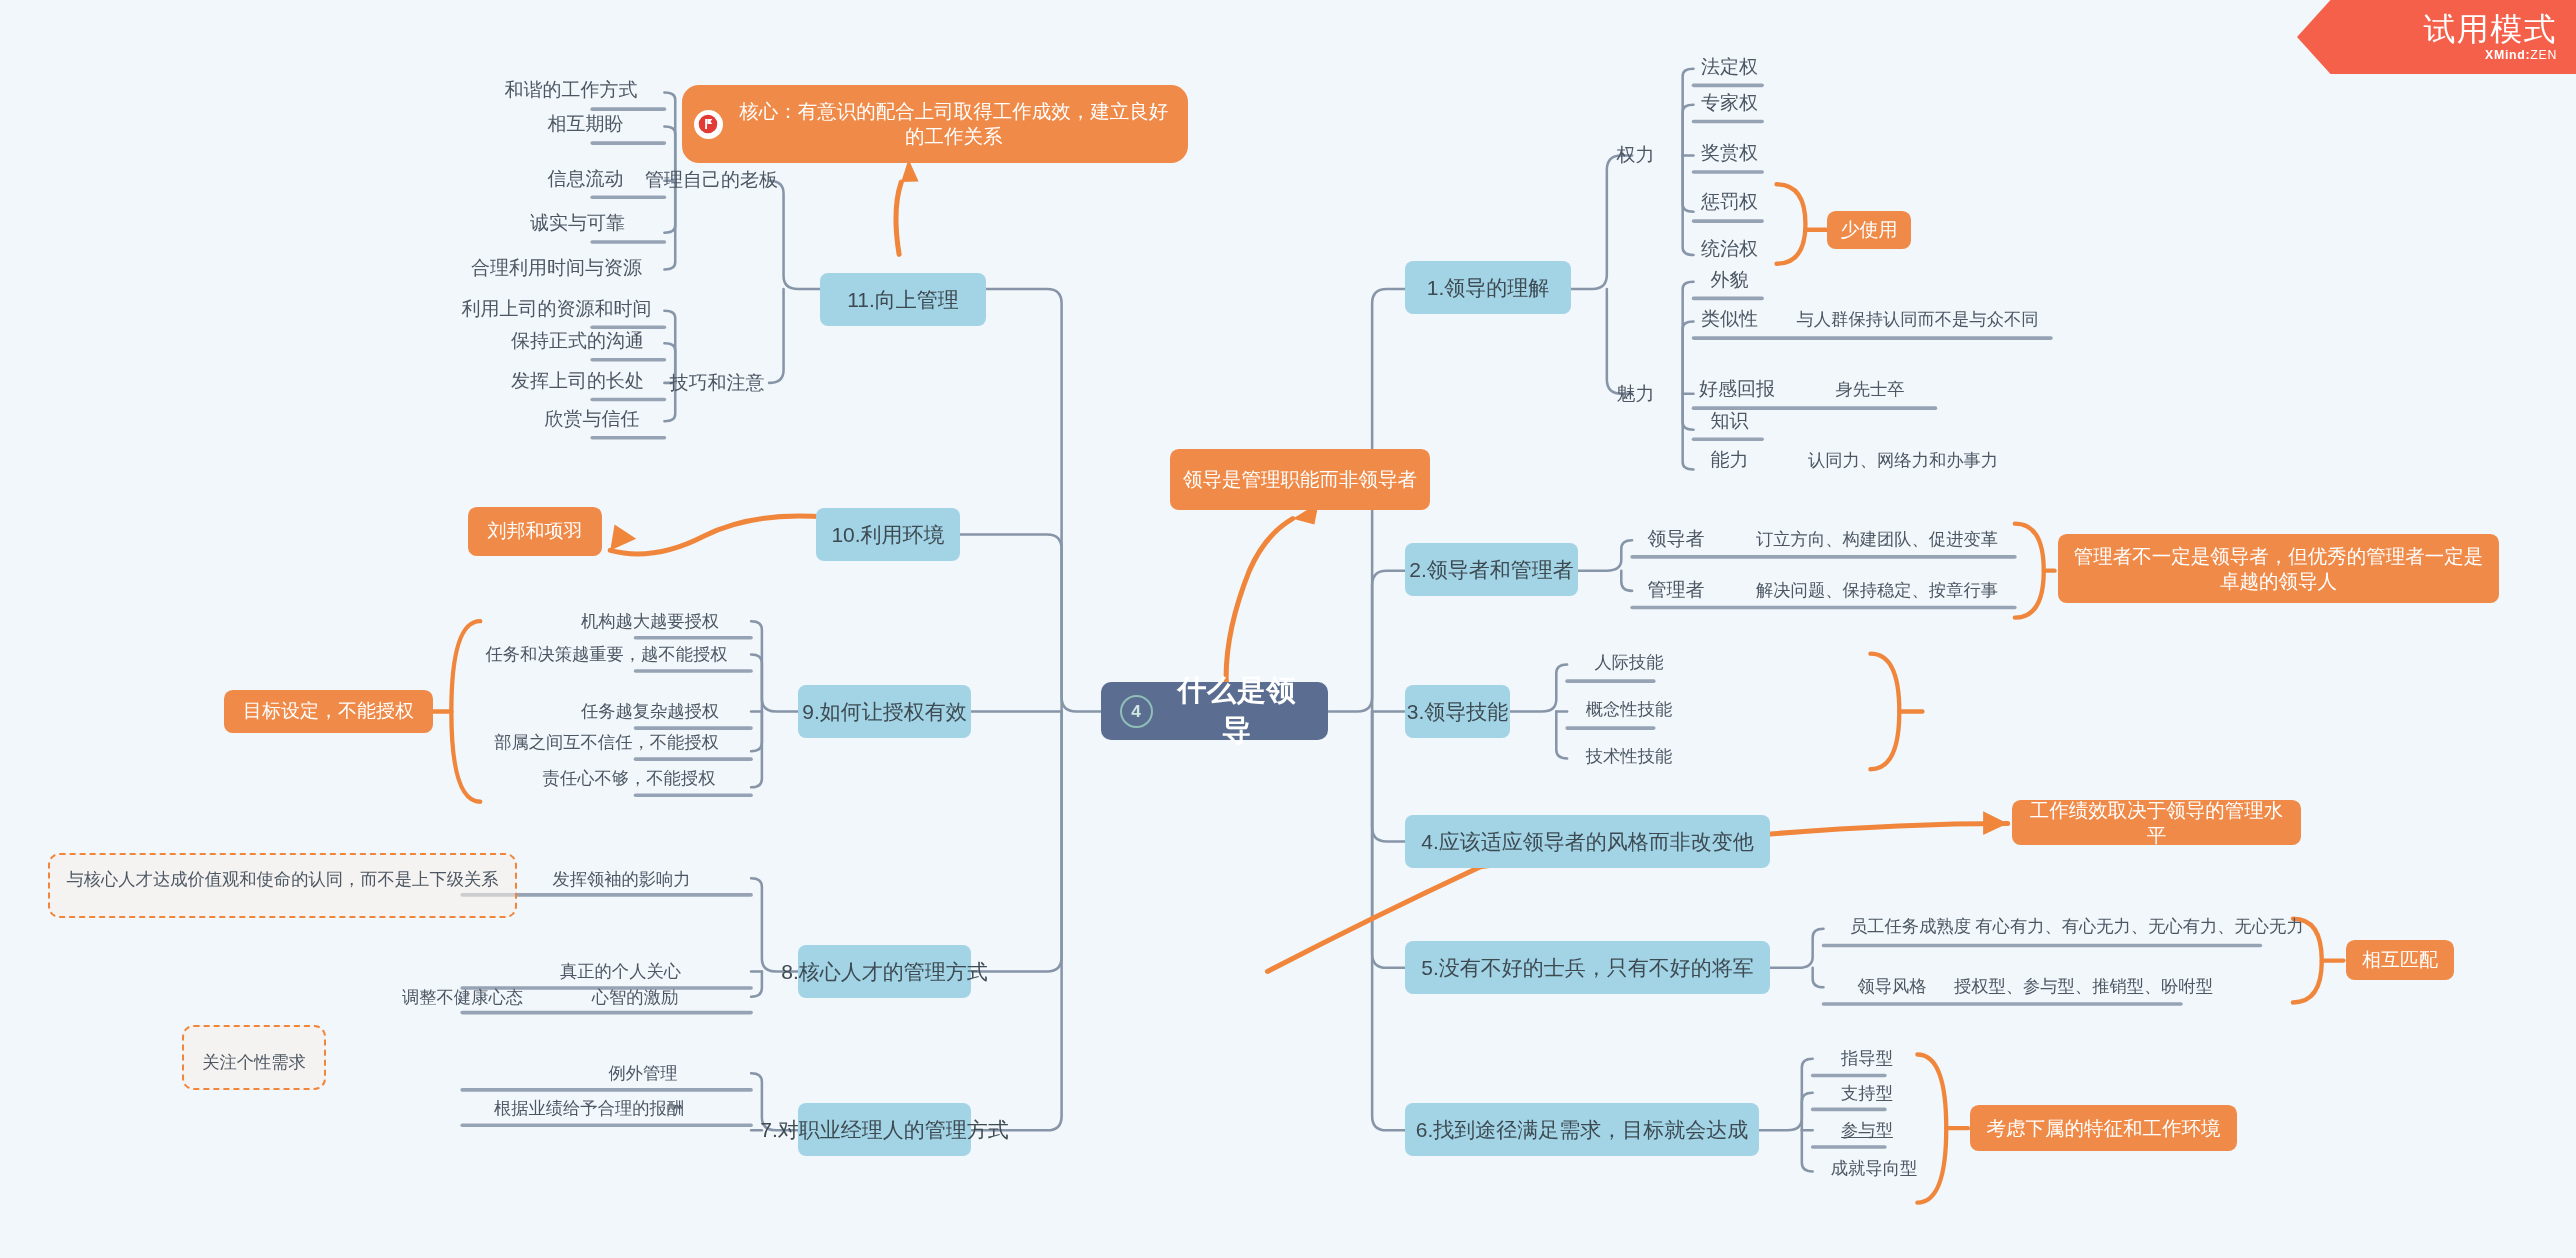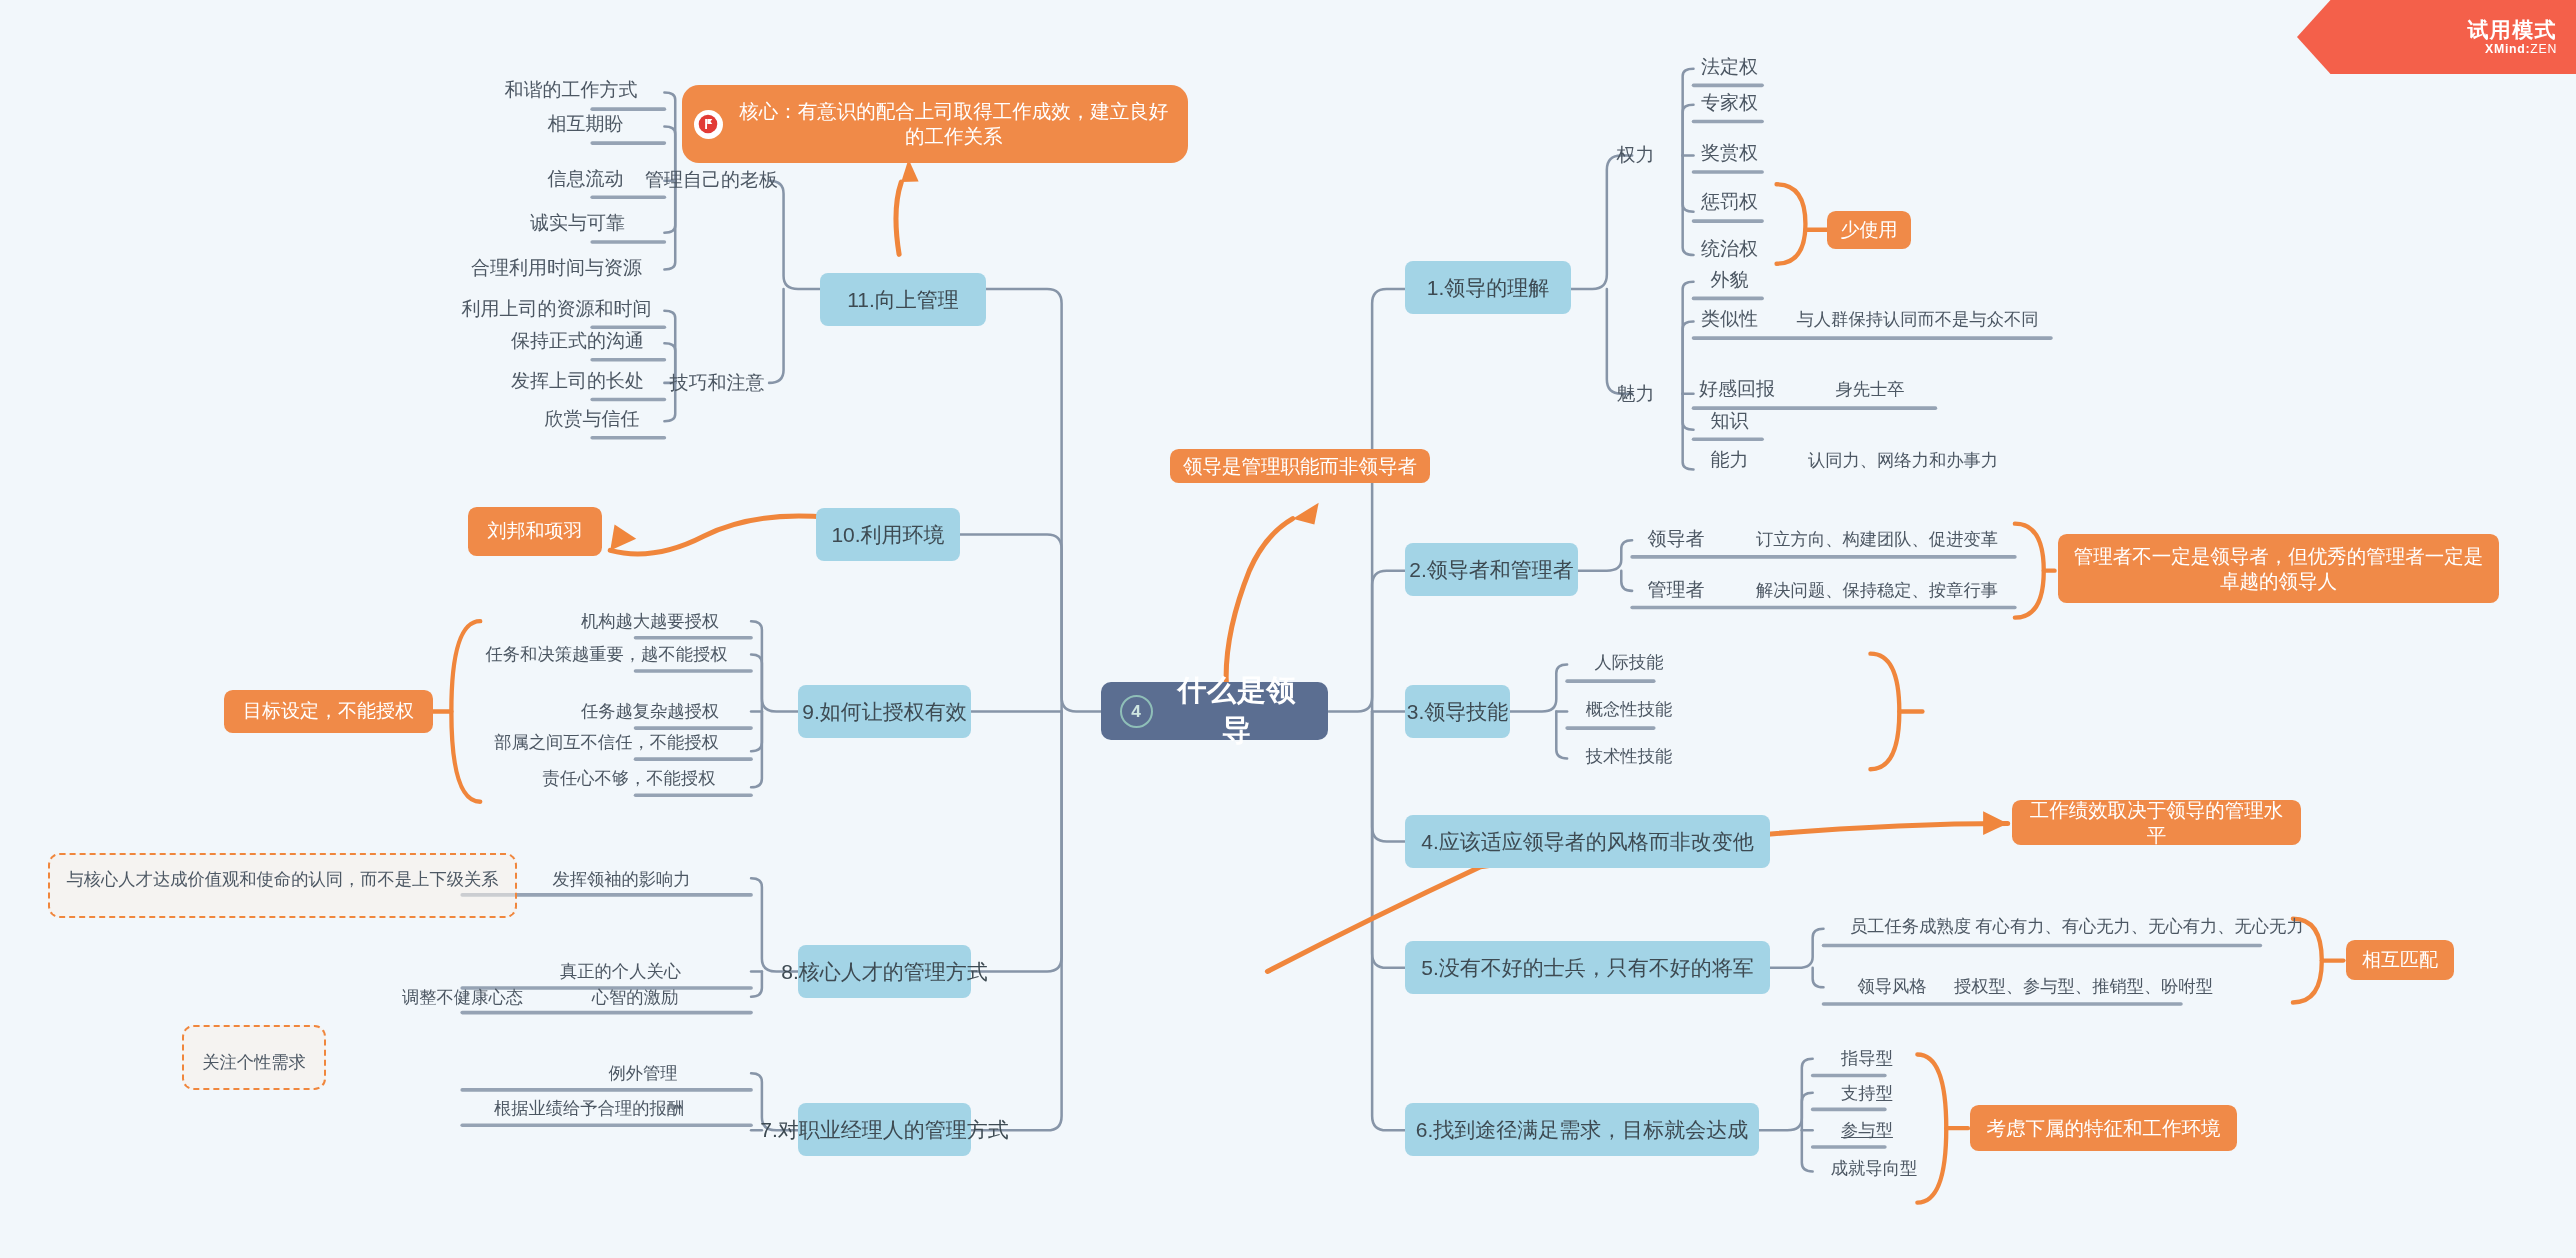--- a/index.html
+++ b/index.html
@@ -60,21 +60,21 @@
   }
 
   
   .trial{
     position:absolute;top:0;right:0;width:279px;height:74px;
     background:#f4604a;color:#ffffff;
     clip-path:polygon(12% 0,100% 0,100% 100%,12% 100%,0 50%);
     display:flex;flex-direction:column;align-items:flex-end;
     justify-content:center;padding-right:19px;box-sizing:border-box;
   }
-  .trial .t1{font-size:21px;font-weight:bold;letter-spacing:1.4px;line-height:1.1;}
+  .trial .t1{font-size:32px;font-weight:normal;letter-spacing:1.4px;line-height:1.1;}
   .trial .t2{font-size:12.3px;letter-spacing:0.7px;margin-top:1.4px;}
   .trial .t2 b{font-weight:bold;}
 </style>
 </head>
 <body>
 
 <div id="canvas">
 
   <svg class="wires" viewBox="0 0 3567 1743">
     <g fill="none" stroke="#8795a8" stroke-width="3.5" stroke-linecap="round">
@@ -232,21 +232,21 @@
       <path d="M845 762 l36 -16 l-30 -20 z"></path>
       <path d="M2780 1140 l-34 -17 l0 33 z"></path>
     </g>
   </svg>
 
   <div class="node root" style="left:1101px;top:682px;width:227px;height:58px;">
     <span class="badge">4</span>
     <span>什么是领导</span>
   </div>
 
-  <div class="node orange" style="left:1170px;top:449px;width:260px;height:34px;">
+  <div class="node orange" style="left:1170px;top:449px;width:260px;height:61px;">
     <span>领导是管理职能而非领导者</span>
   </div>
 
   <div class="node blue" style="left:1405px;top:261px;width:166px;height:53px;">
     <span>1.领导的理解</span>
   </div>
   <div class="node leaf" style="left:1592px;top:134px;width:87px;height:42px;">
     <span>权力</span>
   </div>
   <div class="node leaf" style="left:1690px;top:48px;width:79px;height:38px;">

